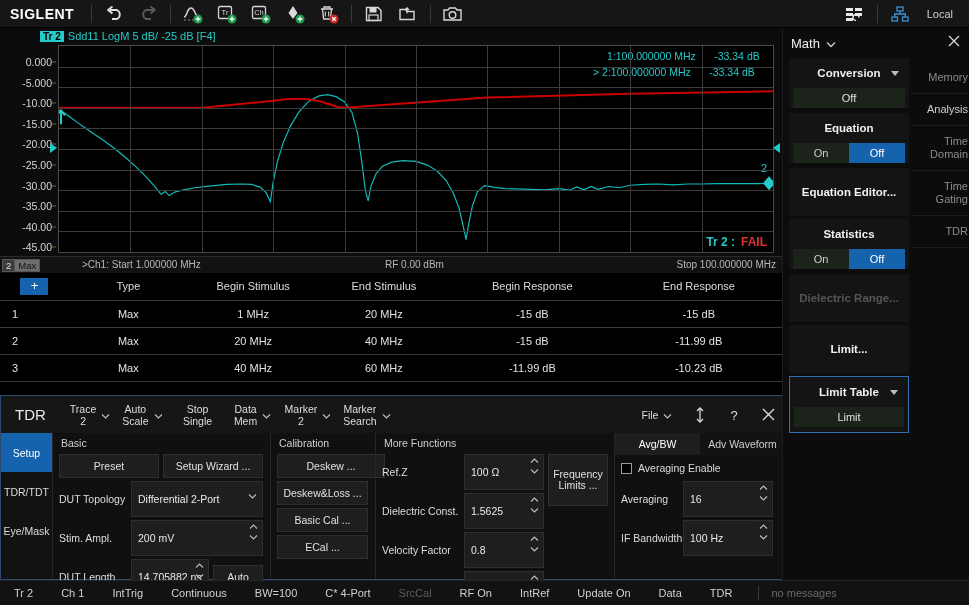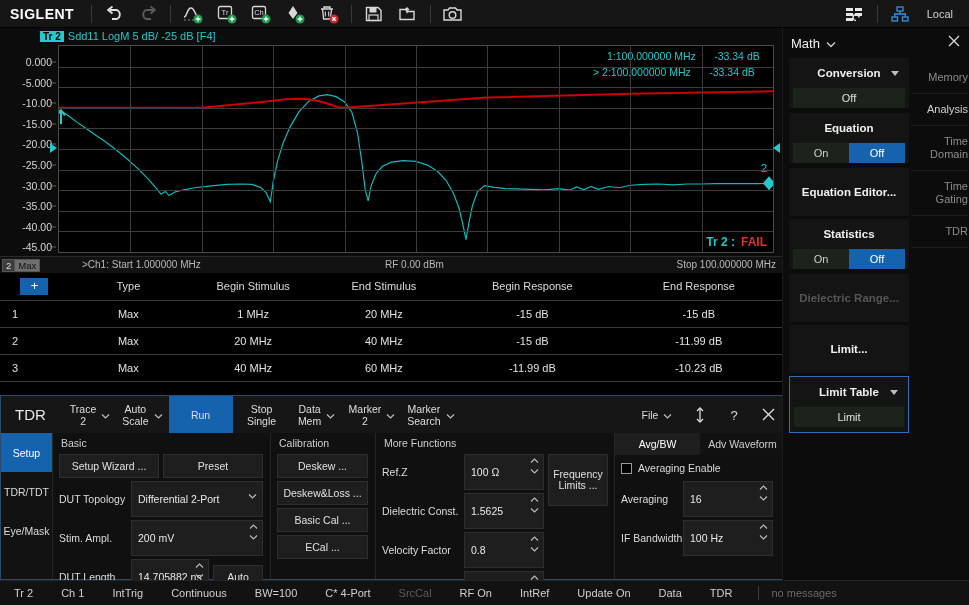--- a/index.html
+++ b/index.html
@@ -456,21 +456,20 @@
       <div class="hbtn"><span>Trace
 2</span>
         <span class="chev"><svg width="9" height="6" viewBox="0 0 9 6">
               <path d="M1 1.5 L4.5 5 L8 1.5" stroke="#bdbdbd" stroke-width="1.2" fill="none"></path>
             </svg></span></div>
       <div class="hbtn"><span>Auto
 Scale</span>
         <span class="chev"><svg width="9" height="6" viewBox="0 0 9 6">
               <path d="M1 1.5 L4.5 5 L8 1.5" stroke="#bdbdbd" stroke-width="1.2" fill="none"></path>
             </svg></span></div>
-      <div class="hbtn run"><span>Run</span></div>
       <div class="hbtn wide"><span>Stop
 Single</span></div>
       <div class="hbtn"><span>Data
 Mem</span>
         <span class="chev"><svg width="9" height="6" viewBox="0 0 9 6">
               <path d="M1 1.5 L4.5 5 L8 1.5" stroke="#bdbdbd" stroke-width="1.2" fill="none"></path>
             </svg></span></div>
       <div class="hbtn"><span>Marker
 2</span>
         <span class="chev"><svg width="9" height="6" viewBox="0 0 9 6">
@@ -511,22 +510,22 @@
       <div id="tdr-tabs">
         <div class="vtab active">Setup</div>
         <div class="vtab">TDR/TDT</div>
         <div class="vtab">Eye/Mask</div>
       </div>
 
       <div class="col" style="width:218px;">
         <div class="col-title">Basic</div>
         <div class="col-inner">
           <div class="row" style="gap:4px;">
+            <div class="gbtn" style="width:100px;">Preset</div>
             <div class="gbtn" style="width:100px;">Setup Wizard ...</div>
-            <div class="gbtn" style="width:100px;">Preset</div>
           </div>
           <div class="row">
             <div class="rlbl" style="width:72px;">DUT Topology</div>
             <div class="fld" style="width:132px;">
               <span>Differential 2-Port</span>
               <span class="dd-chev"><svg width="9" height="6" viewBox="0 0 9 6">
                     <path d="M1 1.5 L4.5 5 L8 1.5" stroke="#bdbdbd" stroke-width="1.2" fill="none"></path>
                   </svg></span>
             </div>
           </div>
@@ -566,21 +565,21 @@
               </span>
             </div>
             <div class="gbtn" style="width:50px;margin-left:4px;">Auto</div>
           </div>
         </div>
       </div>
 
       <div class="col" style="width:105px;">
         <div class="col-title">Calibration</div>
         <div class="col-inner" id="cal-buttons">
-            <div class="gbtn" style="margin-bottom: 3px; width: 91px;">Deskew ...</div>
+            <div class="gbtn" style="margin-bottom: 3px; width: 108px;">Deskew ...</div>
             <div class="gbtn" style="margin-bottom: 3px; width: 91px;">Deskew&amp;Loss ...</div>
             <div class="gbtn" style="margin-bottom: 3px; width: 91px;">Basic Cal ...</div>
             <div class="gbtn" style="margin-bottom: 3px; width: 91px;">ECal ...</div>
           </div>
       </div>
 
       <div class="col" style="width:239px;">
         <div class="col-title">More Functions</div>
         <div class="col-inner" style="display:flex;">
           <div id="mf-fields" style="width:165px;">

